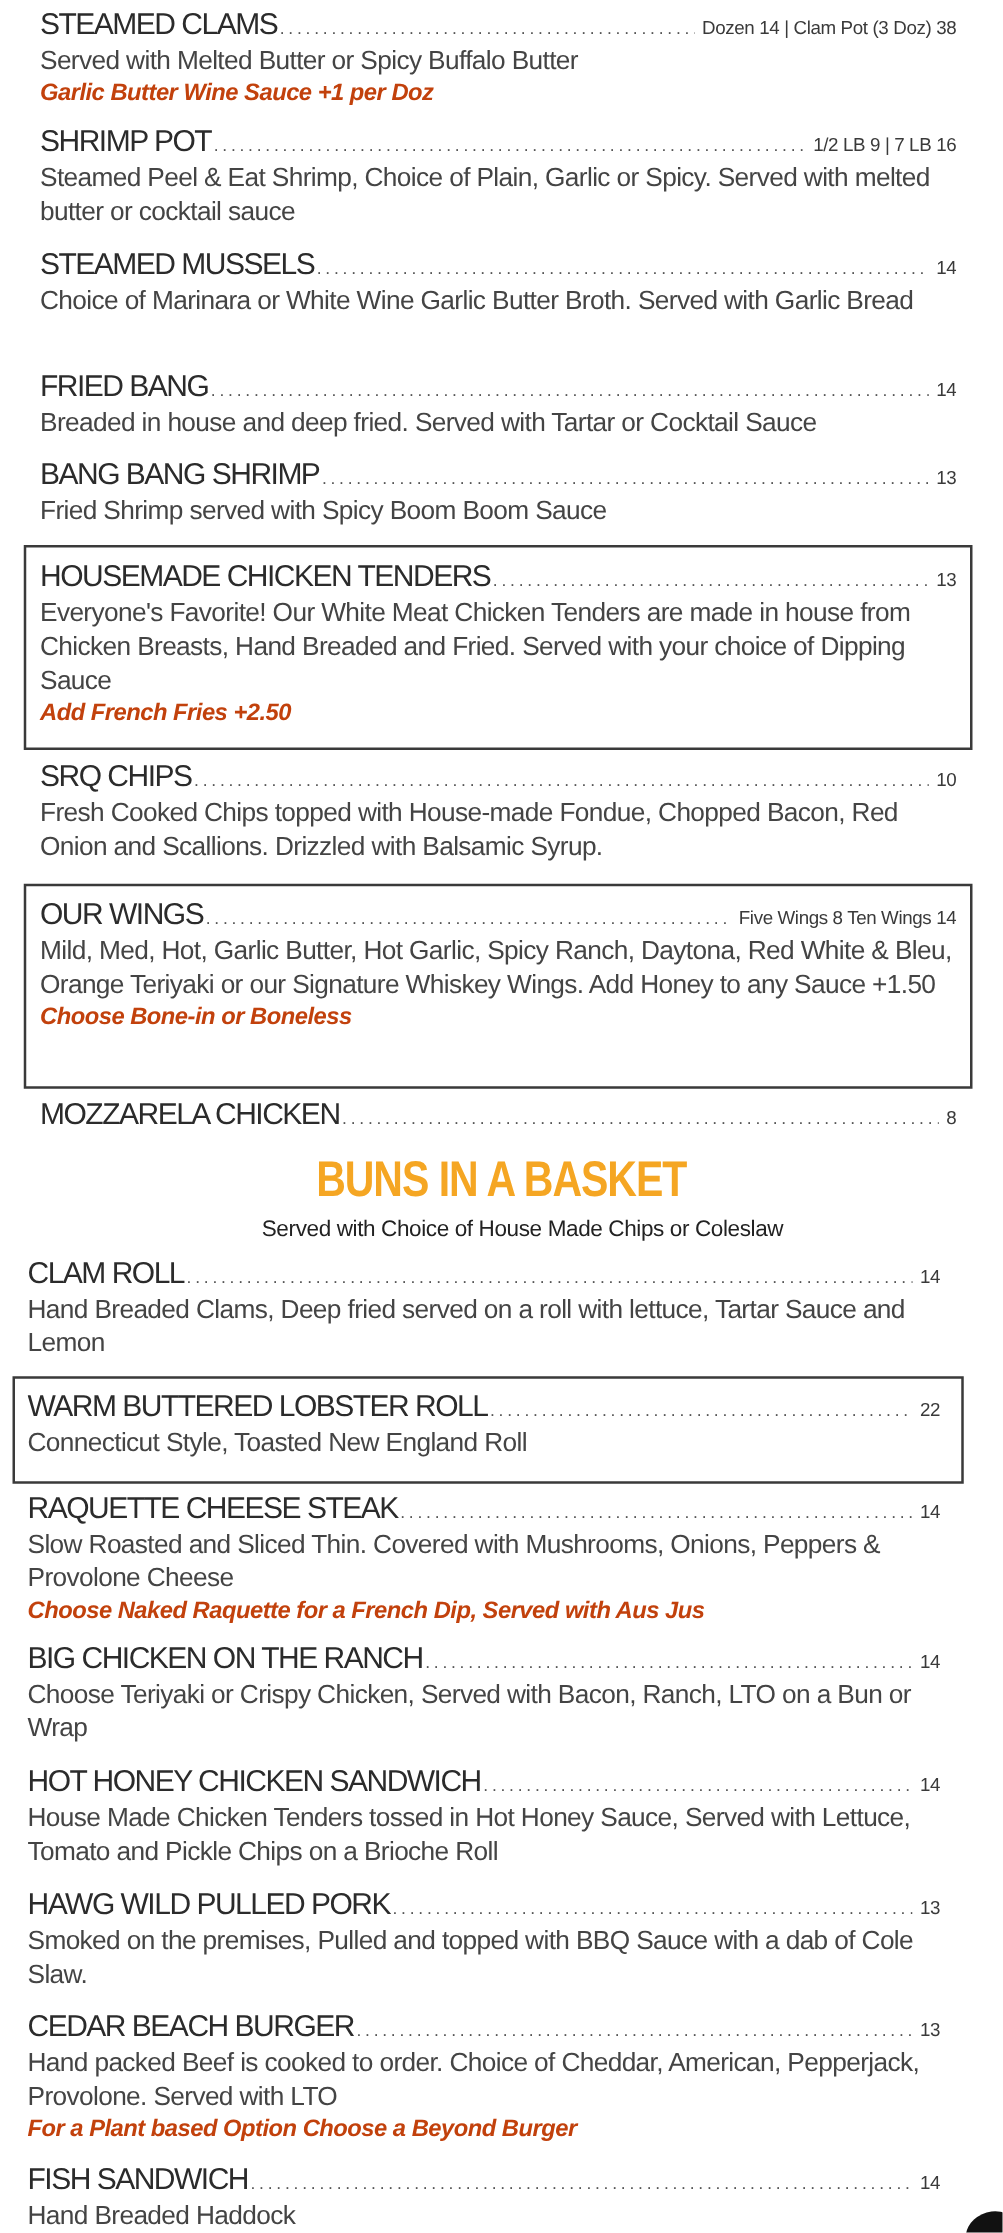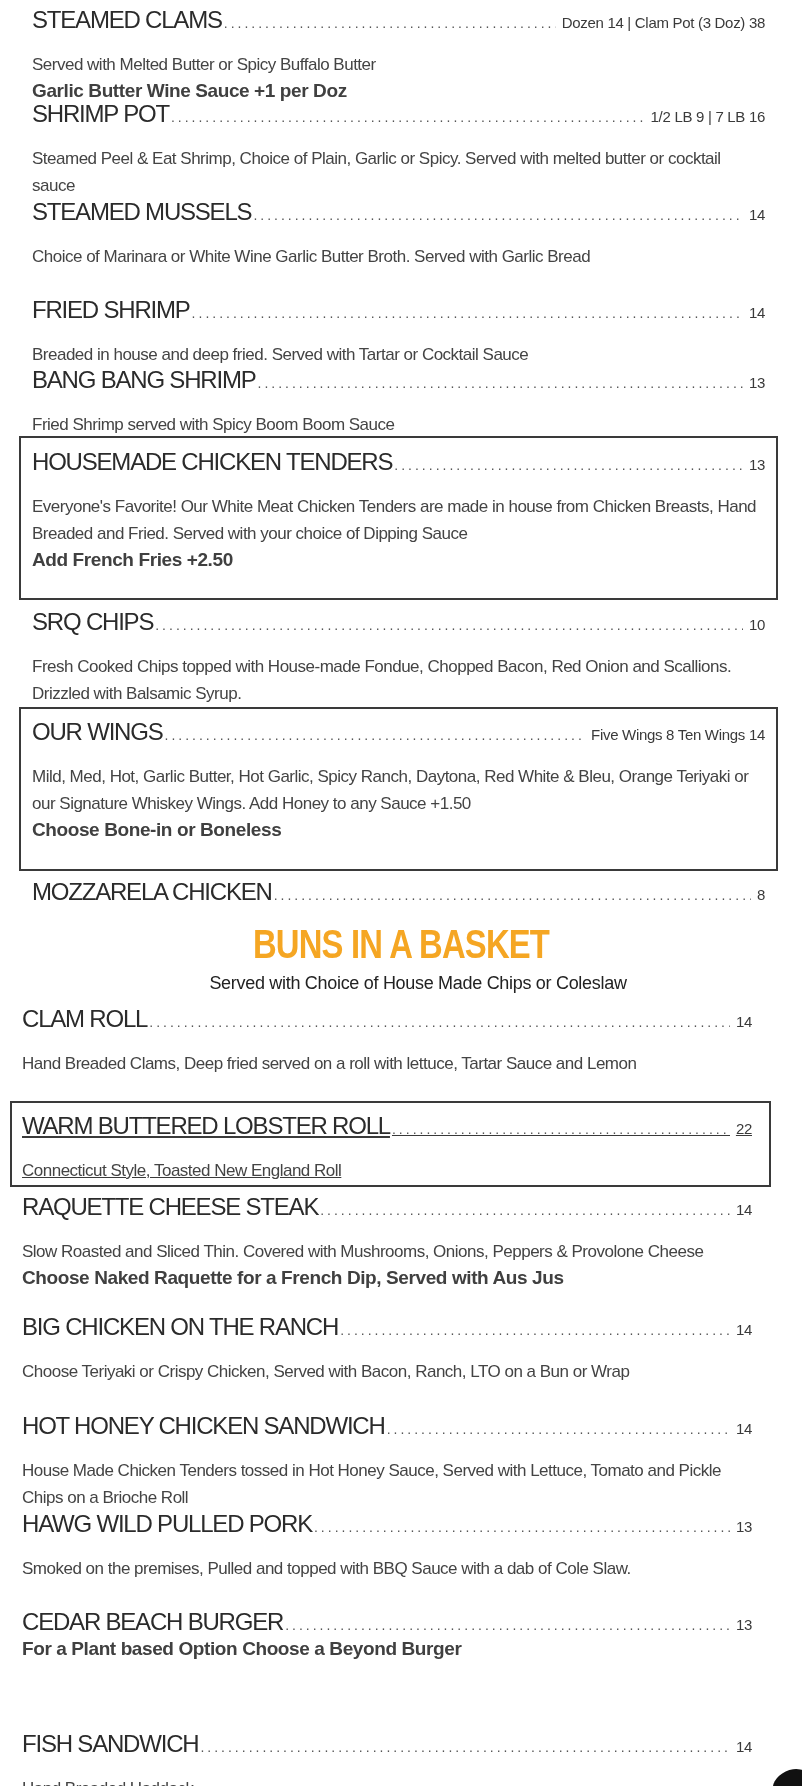--- a/index.html
+++ b/index.html
@@ -7,22 +7,22 @@
          font-family:"Liberation Sans", sans-serif; color:#3a3a3a; }
   .item { position:absolute; left:32px; right:37px; }
   .item.s2 { left:22px; right:50px; }
   .title-row { display:flex; align-items:baseline; white-space:nowrap; overflow:hidden; }
   .name { font-family:"Liberation Sans Narrow","Liberation Sans", sans-serif;
           font-size:24px; letter-spacing:-1.2px; color:#2b2b2b; transform-origin:left; }
   .dots { flex:1; overflow:hidden; white-space:nowrap; color:#555; font-size:14px;
           letter-spacing:3px; margin:0 6px 0 2px; }
   .dots::before { content:"............................................................................................................................................................"; }
   .price { font-size:15px; color:#3a3a3a; letter-spacing:-0.3px;text-align:right; }
-  .desc { font-size:17px; line-height:27px; color:#444; letter-spacing:-0.5px; margin-top:17px; }
-  .note { font-size:19px; font-weight:bold; color:#404040; letter-spacing:-0.4px; line-height:26px; }
+  .desc { font-size:21px; line-height:27px; color:#444; letter-spacing:-0.5px; margin-top:1px; }
+  .note { font-size:19px; font-weight:bold; font-style:italic; color:#c2410c; letter-spacing:-0.4px; line-height:26px; }
   .box { position:absolute; border:2px solid #3a3a3a; }
   .section-title { position:absolute; left:0; right:0; top:922px; text-align:center;
                    font-family:"Liberation Sans Narrow","Liberation Sans", sans-serif;
                    font-weight:bold; font-size:40px; letter-spacing:-1px; transform:scaleX(0.82); }
   .section-sub { position:absolute; left:0; right:0; top:973px; text-align:center;
                  font-size:18px; color:#222; letter-spacing:-0.3px;margin-left:34px; }
   .corner { position:absolute; right:-10px; bottom:-14px; width:40px; height:30px;
             background:#111; border-radius:50% 50% 0 0; transform:rotate(-25deg); }
 </style>
 </head>
@@ -55,21 +55,21 @@
   <div class="title-row">
       <span class="name">STEAMED MUSSELS</span>
       <span class="dots"></span>
       <span class="price">14</span>
     </div>
   <div class="desc">Choice of Marinara or White Wine Garlic Butter Broth. Served with Garlic Bread</div>
 </div>
 
 <div class="item" style="top:296px;">
   <div class="title-row">
-      <span class="name">FRIED SHRIMP</span>
+      <span class="name">FRIED BANG</span>
       <span class="dots"></span>
       <span class="price">14</span>
     </div>
   <div class="desc">Breaded in house and deep fried. Served with Tartar or Cocktail Sauce</div>
 </div>
 
 <div class="item" style="top:366px;">
   <div class="title-row">
       <span class="name">BANG BANG SHRIMP</span>
       <span class="dots"></span>
@@ -120,21 +120,21 @@
 
 <div class="item s2" style="top:1005px;">
   <div class="title-row">
       <span class="name">CLAM ROLL</span>
       <span class="dots"></span>
       <span class="price">14</span>
     </div>
   <div class="desc">Hand Breaded Clams, Deep fried served on a roll with lettuce, Tartar Sauce and Lemon</div>
 </div>
 
-<div class="item s2" style="top:1112px;text-decoration:underline;">
+<div class="item s2" style="top:1112px;">
   <div class="title-row">
       <span class="name">WARM BUTTERED LOBSTER ROLL</span>
       <span class="dots"></span>
       <span class="price">22</span>
     </div>
   <div class="desc">Connecticut Style, Toasted New England Roll</div>
 </div>
 
 <div class="item s2" style="top:1193px;">
   <div class="title-row">
@@ -172,20 +172,21 @@
     </div>
   <div class="desc">Smoked on the premises, Pulled and topped with BBQ Sauce with a dab of Cole Slaw.</div>
 </div>
 
 <div class="item s2" style="top:1608px;">
   <div class="title-row">
       <span class="name">CEDAR BEACH BURGER</span>
       <span class="dots"></span>
       <span class="price">13</span>
     </div>
+  <div class="desc">Hand packed Beef is cooked to order. Choice of Cheddar, American, Pepperjack, Provolone. Served with LTO</div>
   <div class="note">For a Plant based Option Choose a Beyond Burger</div>
 </div>
 
 <div class="item s2" style="top:1730px;">
   <div class="title-row">
       <span class="name">FISH SANDWICH</span>
       <span class="dots"></span>
       <span class="price">14</span>
     </div>
   <div class="desc">Hand Breaded Haddock</div>

